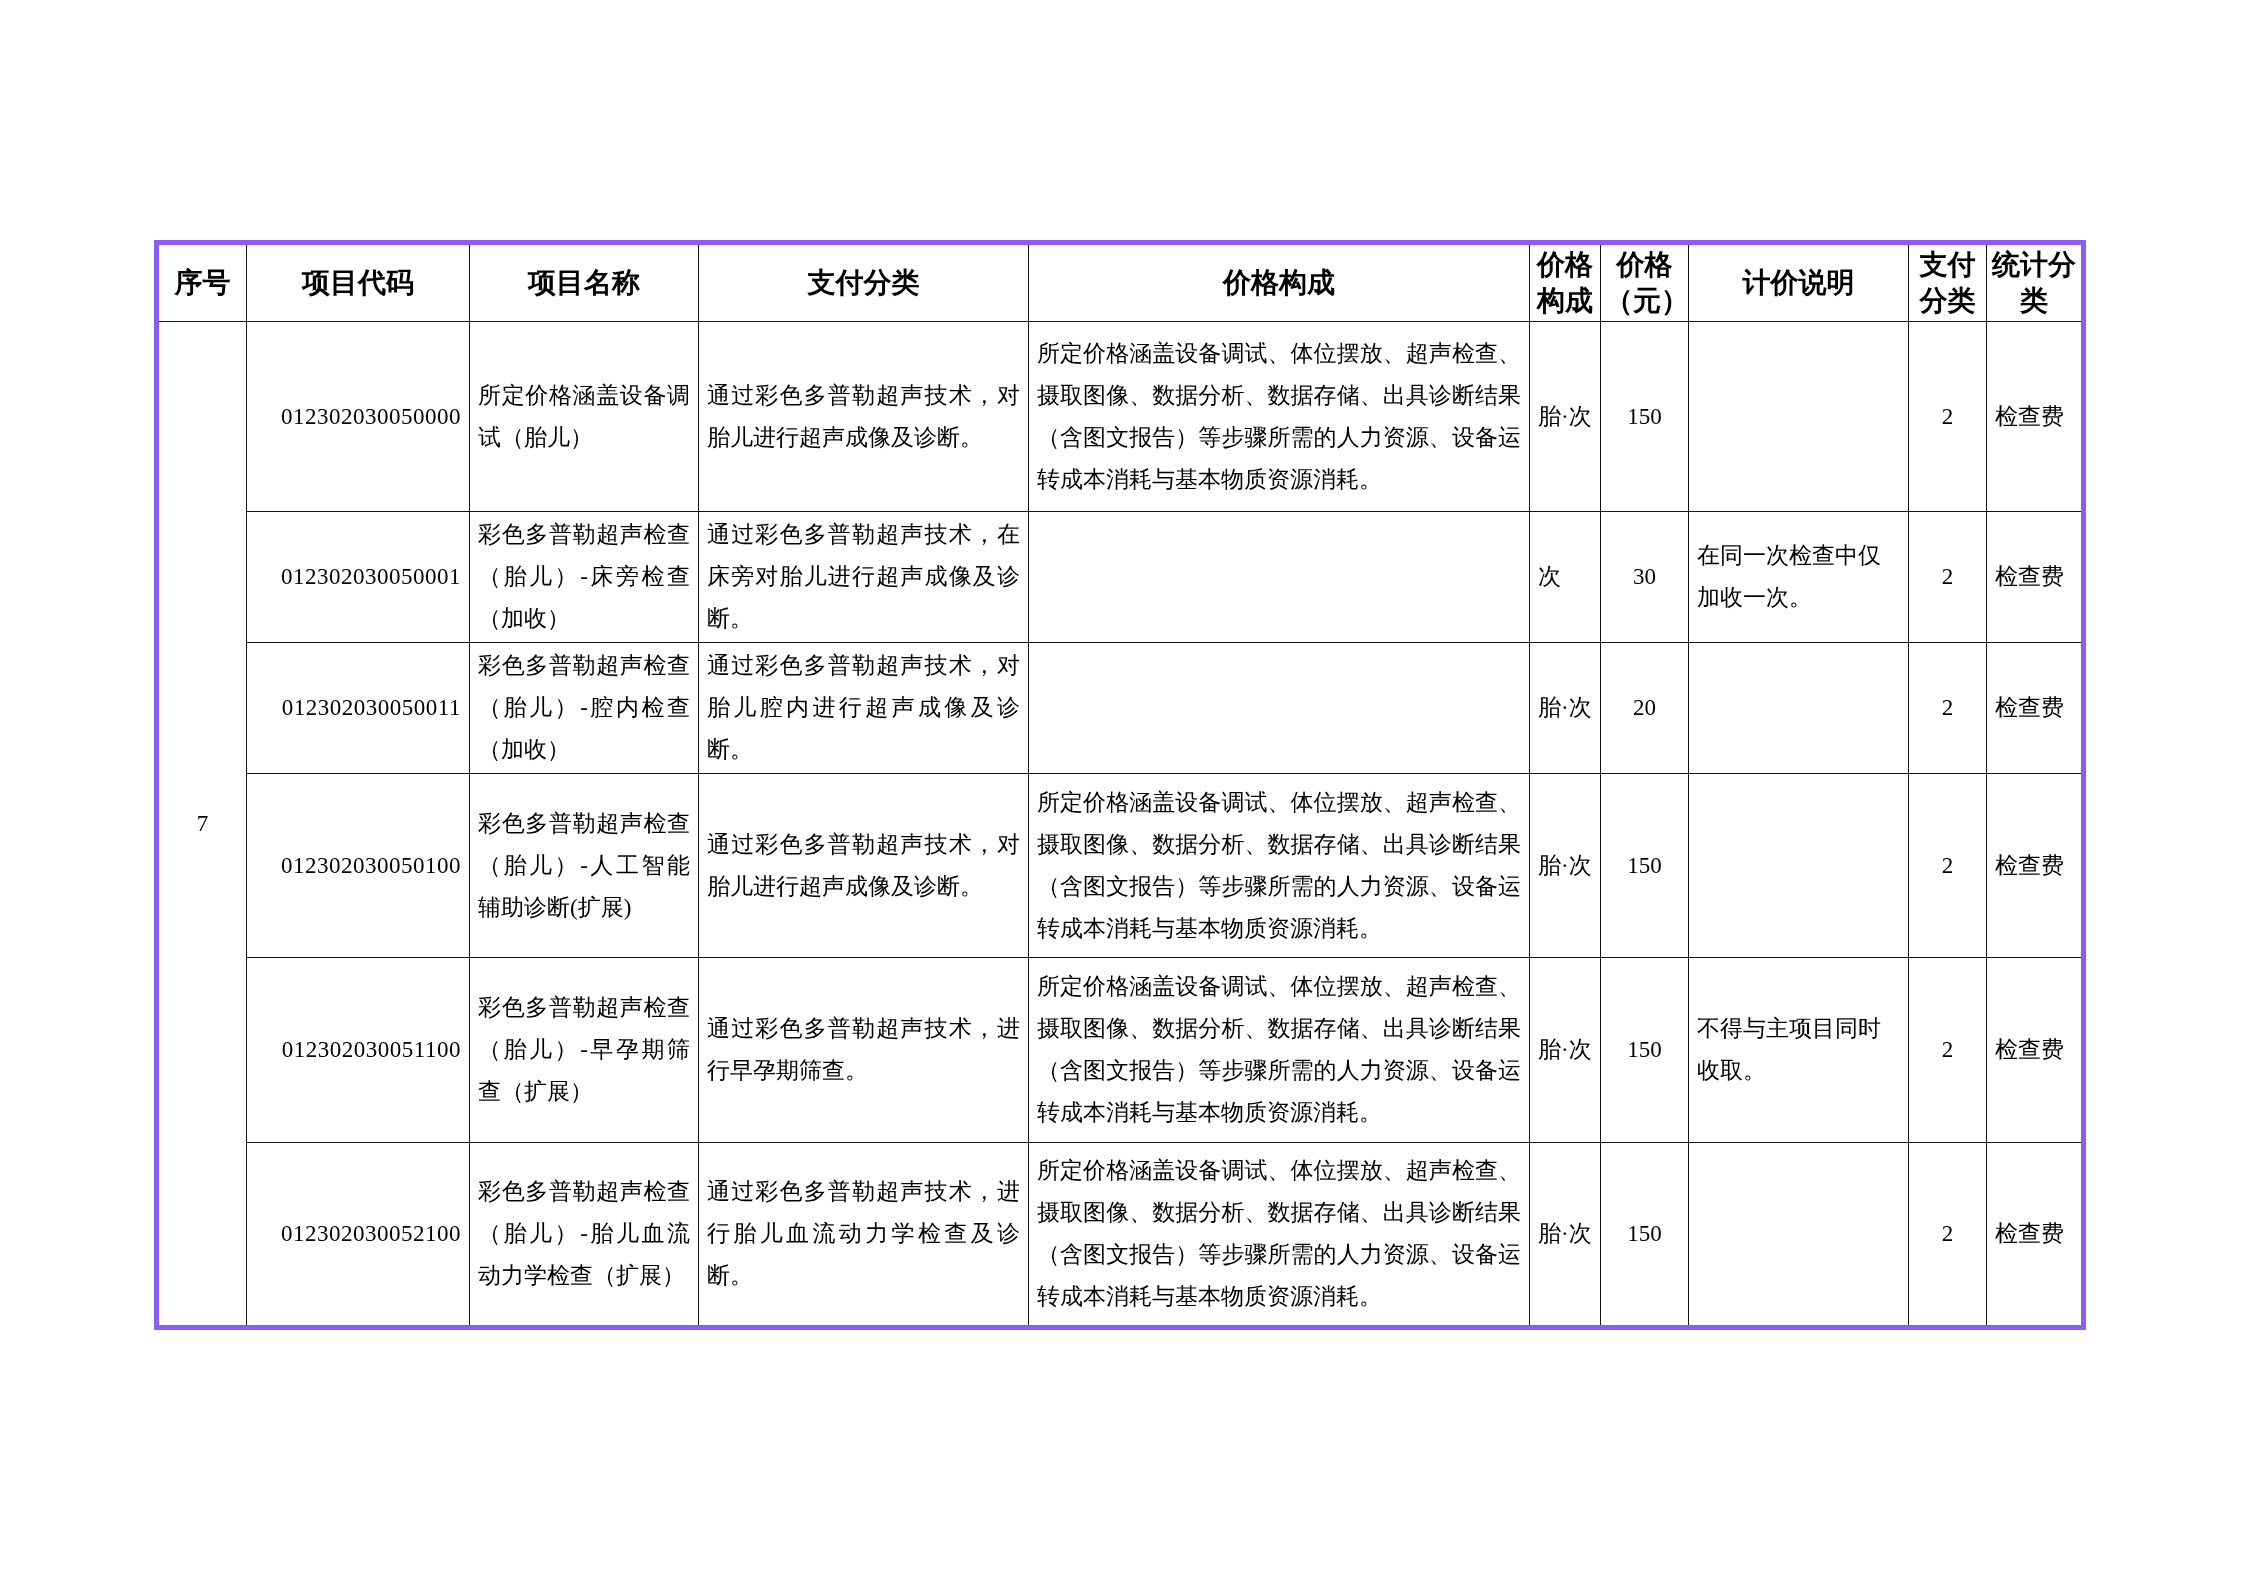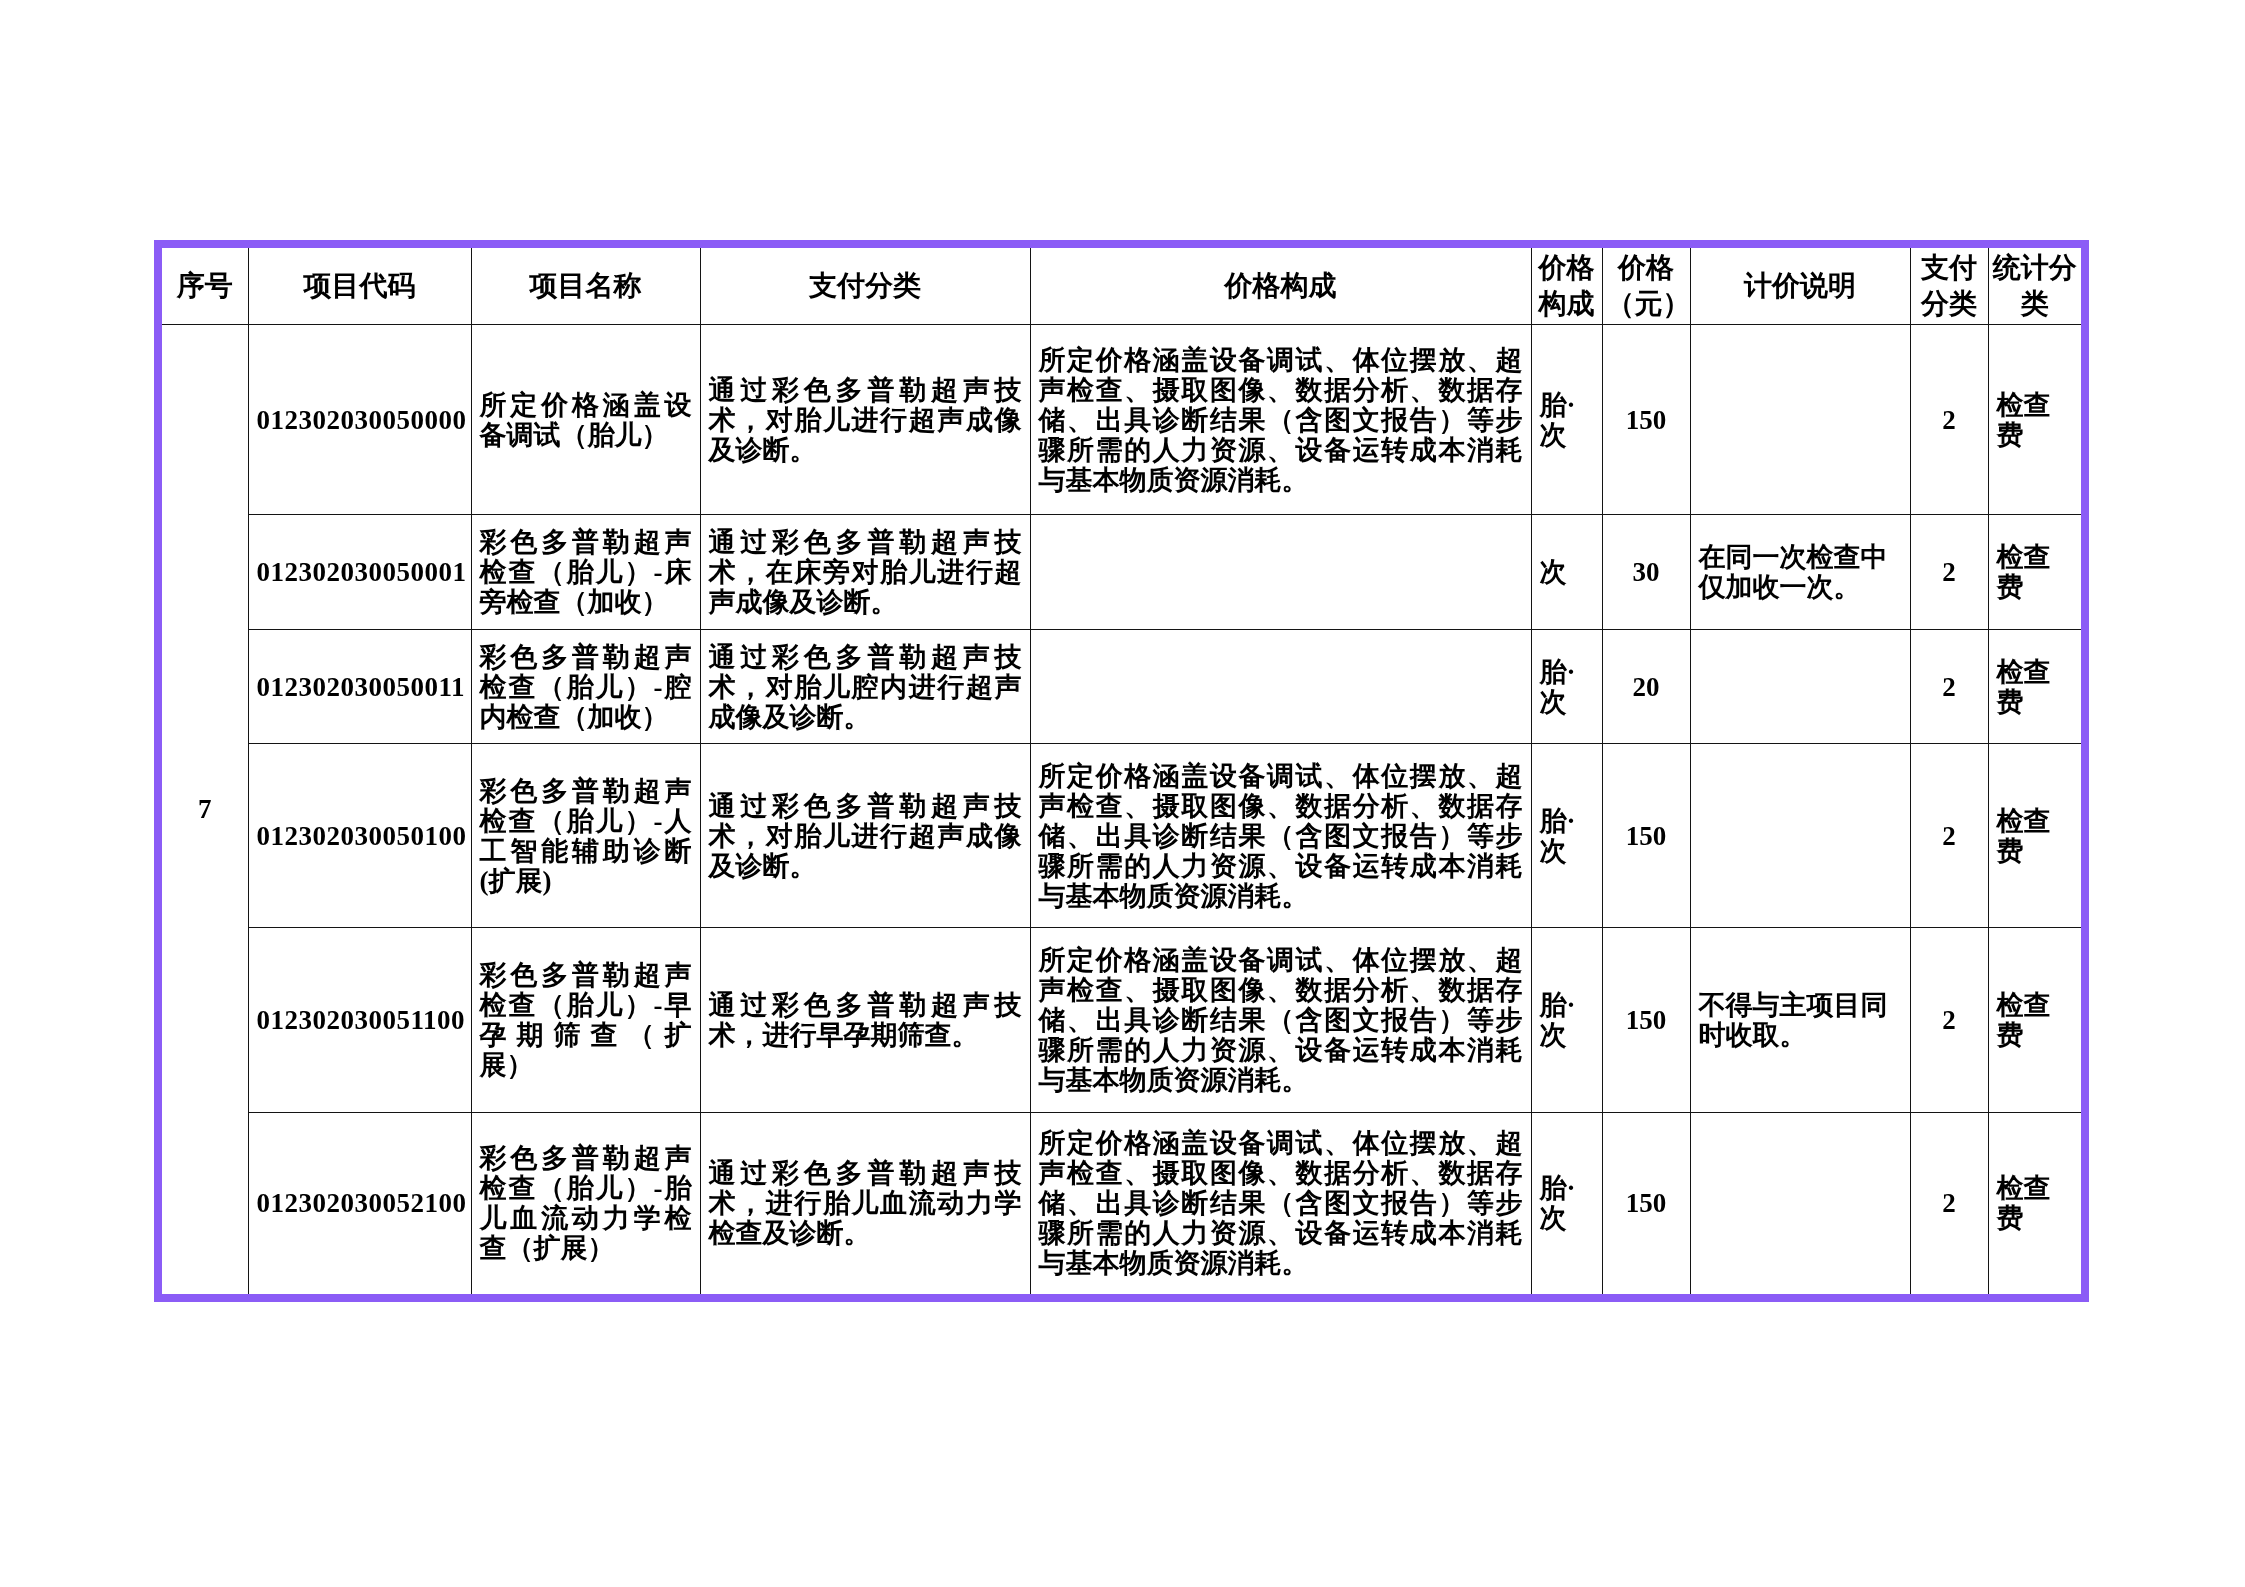--- a/index.html
+++ b/index.html
@@ -13,40 +13,39 @@
     color: #000000;
     overflow: hidden;
   }
   table.price-table {
     position: absolute;
     left: 154px;
     top: 240px;
     width: 1927px;
     border-collapse: collapse;
     table-layout: fixed;
-    border: 8px solid #8b5cf6;
+    border: 5px solid #8b5cf6;
   }
   .price-table th, .price-table td {
     border: 1.5px solid #141414;
     vertical-align: middle;
     padding: 2px 8px;
     overflow: hidden;
   }
   .price-table thead tr { height: 78px; }
   .price-table th {
     font-weight: 700;
     font-size: 28px;
     line-height: 36px;
     text-align: center;
     padding: 2px 4px;
   }
   .price-table td {
-    font-size: 27px;
-    line-height: 30px;
-    font-weight: bold;
+    font-size: 23px;
+    line-height: 42px;
   }
   tbody tr:nth-child(1) { height: 190px; }
   tbody tr:nth-child(2) { height: 115px; }
   tbody tr:nth-child(3) { height: 114px; }
   tbody tr:nth-child(4) { height: 184px; }
   tbody tr:nth-child(5) { height: 185px; }
   tbody tr:nth-child(6) { height: 185px; }
   .c-serial { text-align: center; font-size: 29px; }
   .c-code   { text-align: right; padding: 2px 2px; font-size: 28px; letter-spacing: 0.5px; }
   .c-name   { text-align: justify; padding: 2px 7px; }

